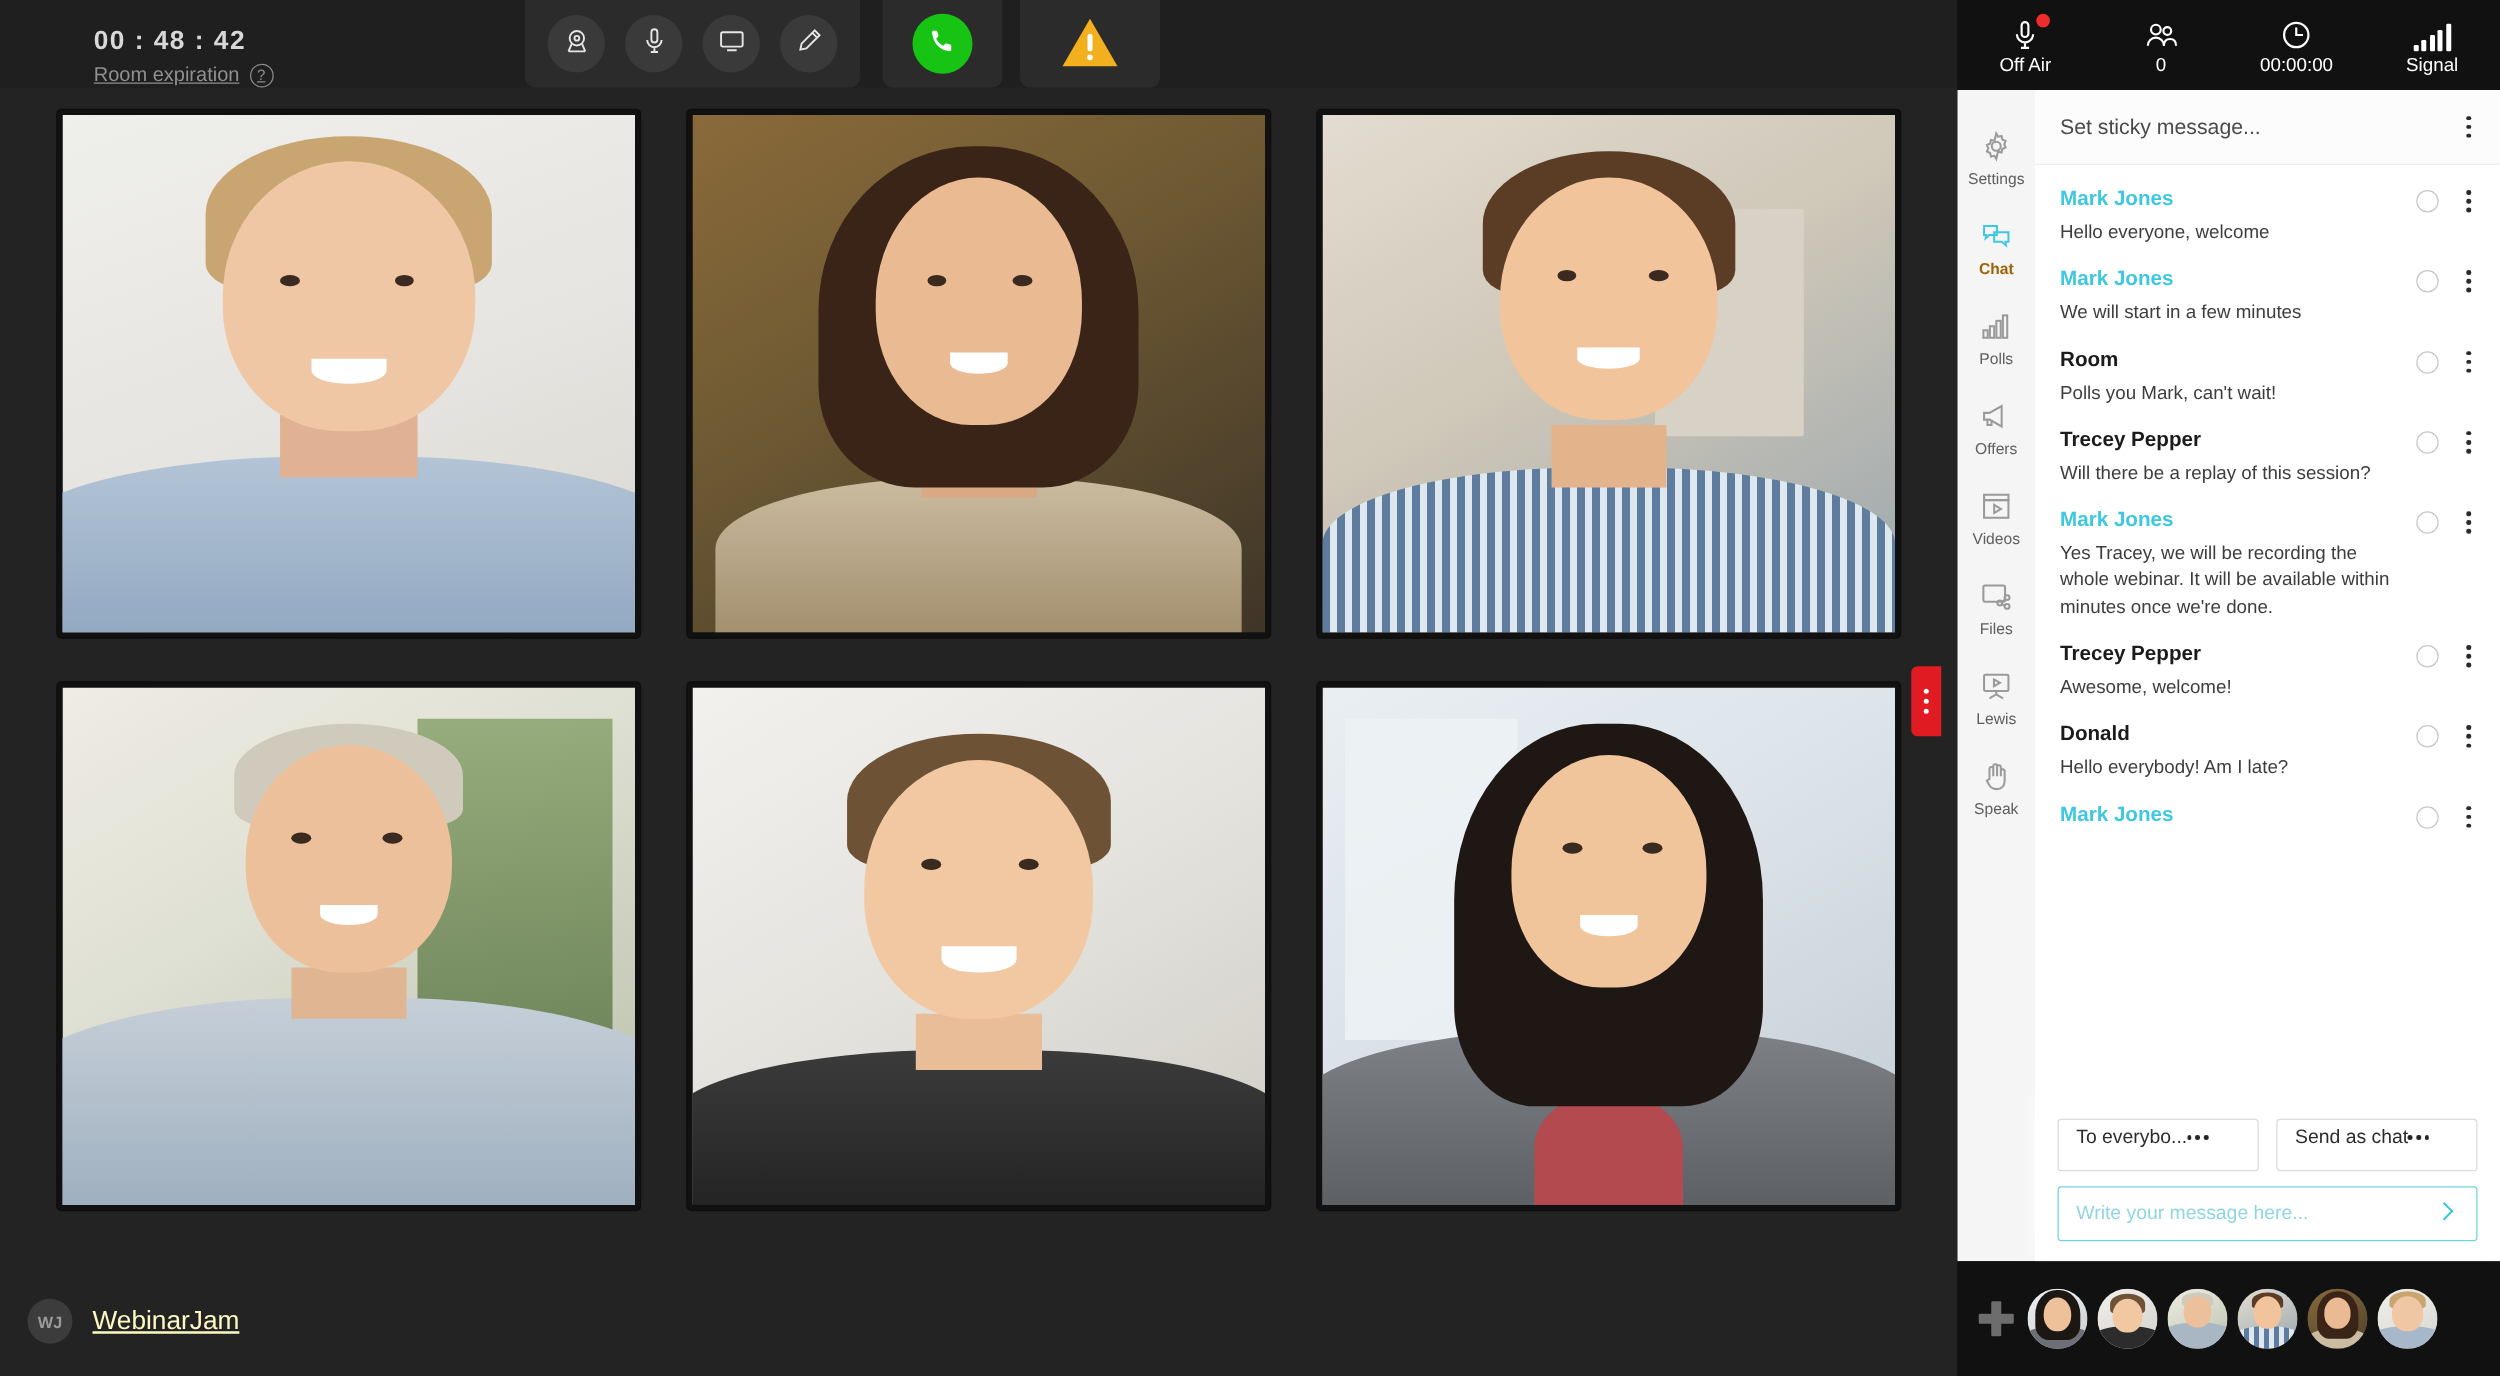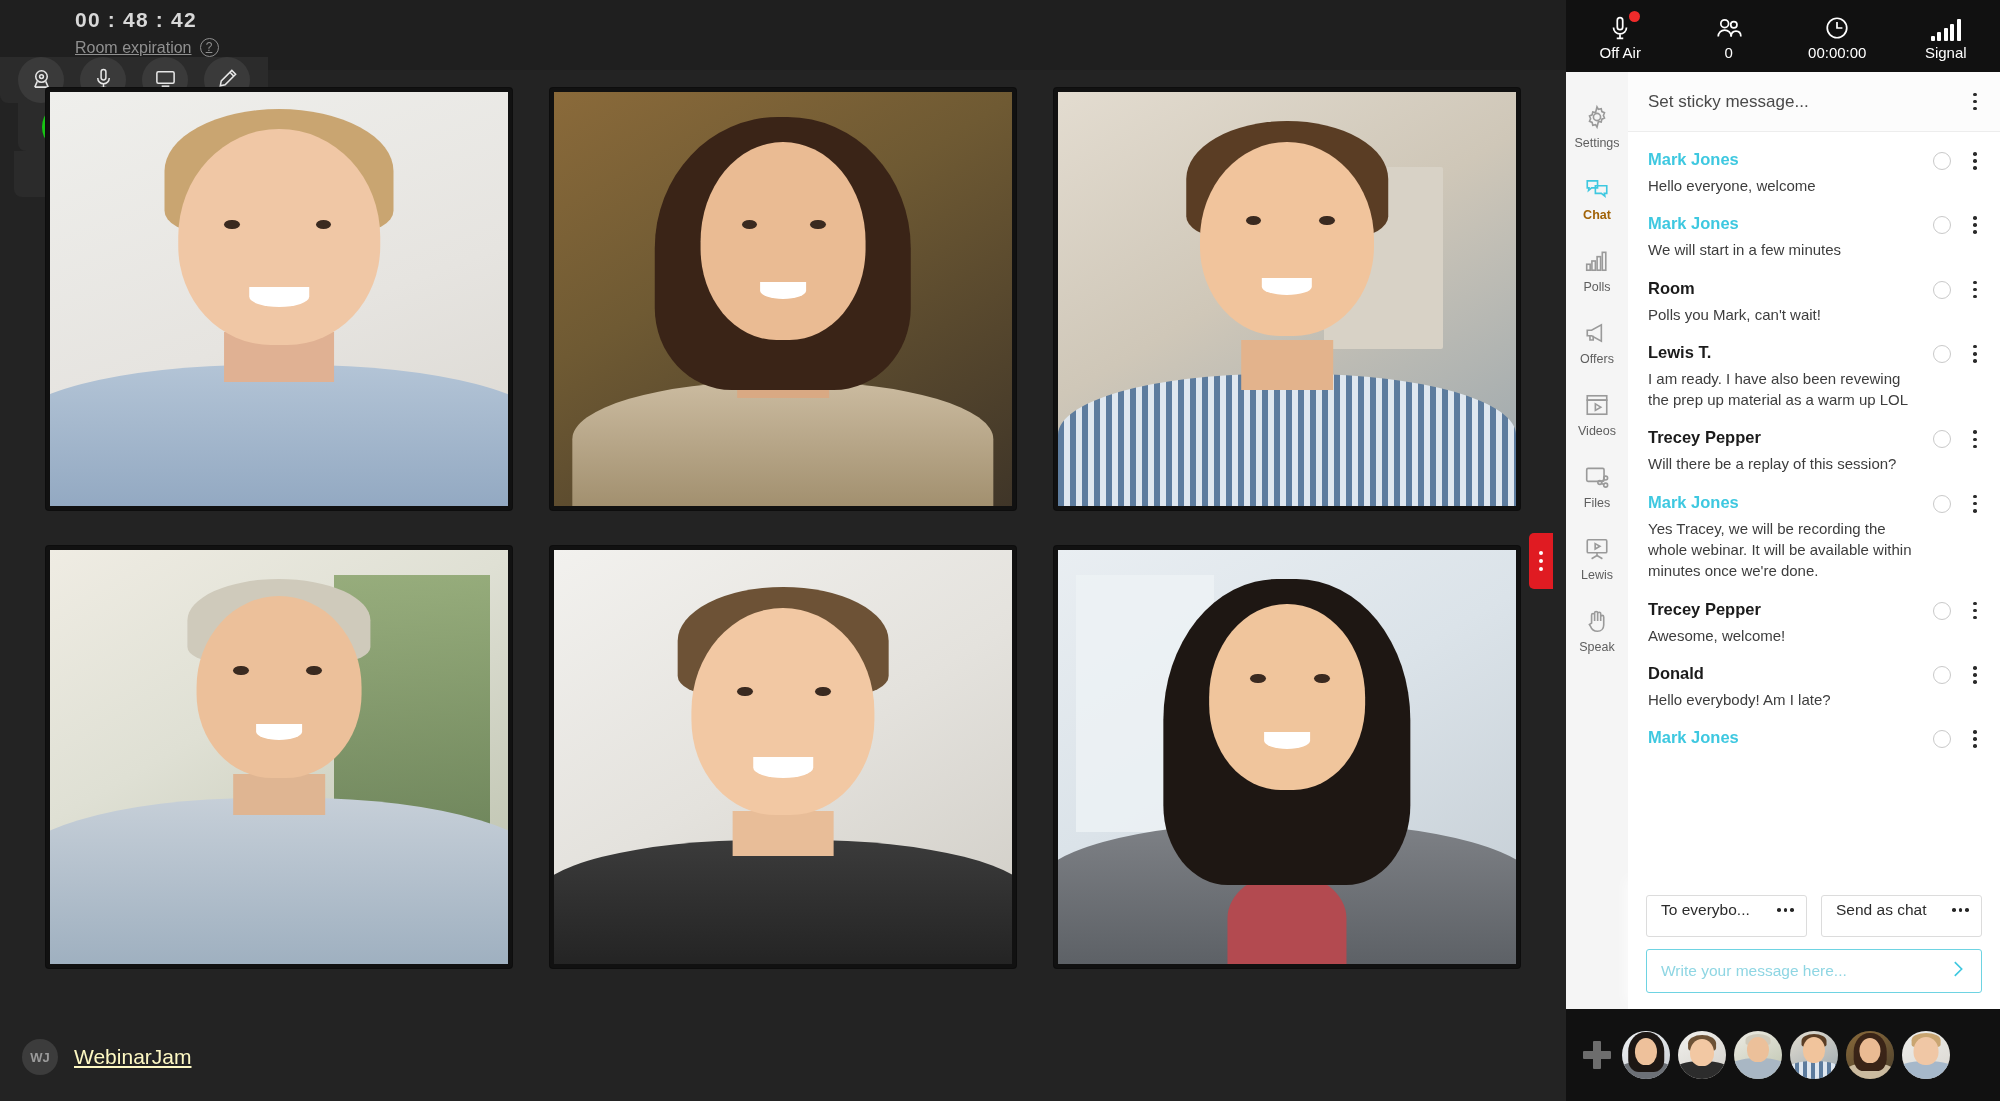--- a/index.html
+++ b/index.html
@@ -10,21 +10,21 @@
     overflow: hidden;
   }
   .app { position: relative; width: 2000px; height: 1101px; display: flex; }
 
   
   .stage { position: relative; width: 1566px; height: 1101px; background: #232323; }
 
   .topbar {
     position: relative; height: 70px; width: 100%;
     background: #1f1f1f;
-    display: flex; align-items: flex-start; flex-direction: column;
+    display: flex; align-items: flex-end;
   }
   .timer-block { width: 420px; padding: 8px 0 0 75px; }
   .timer-val {
     color: #d8d8d8; font-size: 21px; font-weight: bold; letter-spacing: 1.2px;
   }
   .timer-sub {
     margin-top: 6px; color: #909090; font-size: 16px;
     display: flex; align-items: center; gap: 8px; text-decoration: underline;
   }
   .qmark {
@@ -155,21 +155,21 @@
   .radio { width: 18px; height: 18px; border-radius: 50%; border: 1.4px solid #c9c9c9; }
 
   .composer {
     position: absolute; left: 0; right: 0; bottom: 0;
     background: #ffffff; padding: 10px 18px 16px 18px;
     box-shadow: 0 -6px 14px rgba(255,255,255,0.95);
   }
   .sel-row { display: flex; gap: 14px; margin-bottom: 12px; }
   .sel {
     flex: 1; height: 42px; border: 1px solid #dcdcdc; border-radius: 3px;
-    display: flex; align-items: center; justify-content: space-between;
+    display: flex; align-items: center; 
     padding: 0 12px 12px 14px; font-size: 15.5px; color: #2c2c2c;
     background: #fff; white-space: nowrap; overflow: hidden;
   }
   .sel .dots3 { display: flex; gap: 3px; }
   .sel .dots3 i { width: 3.6px; height: 3.6px; background: #262626; border-radius: 50%; display: block; }
   .inputbox {
     height: 44px; border: 1px solid #6ed3e2; border-radius: 3px;
     display: flex; align-items: center; padding: 0 12px 0 14px; gap: 8px;
   }
   .inputbox input {
@@ -581,34 +581,20 @@
             <div class="msg-actions">
               <span class="radio"></span>
               <span class="kebab">
                   <i></i>
                   <i></i>
                   <i></i>
                 </span>
             </div>
           </div>
 
-          <div class="msg">
-            <div class="msg-main">
-              <div class="msg-name">Lewis T.</div>
-              <div class="msg-text">I am ready. I have also been revewing the prep up material as a warm up LOL</div>
-            </div>
-            <div class="msg-actions">
-              <span class="radio"></span>
-              <span class="kebab">
-                  <i></i>
-                  <i></i>
-                  <i></i>
-                </span>
-            </div>
-          </div>
 
           <div class="msg">
             <div class="msg-main">
               <div class="msg-name">Trecey Pepper</div>
               <div class="msg-text">Will there be a replay of this session?</div>
             </div>
             <div class="msg-actions">
               <span class="radio"></span>
               <span class="kebab">
                   <i></i>

